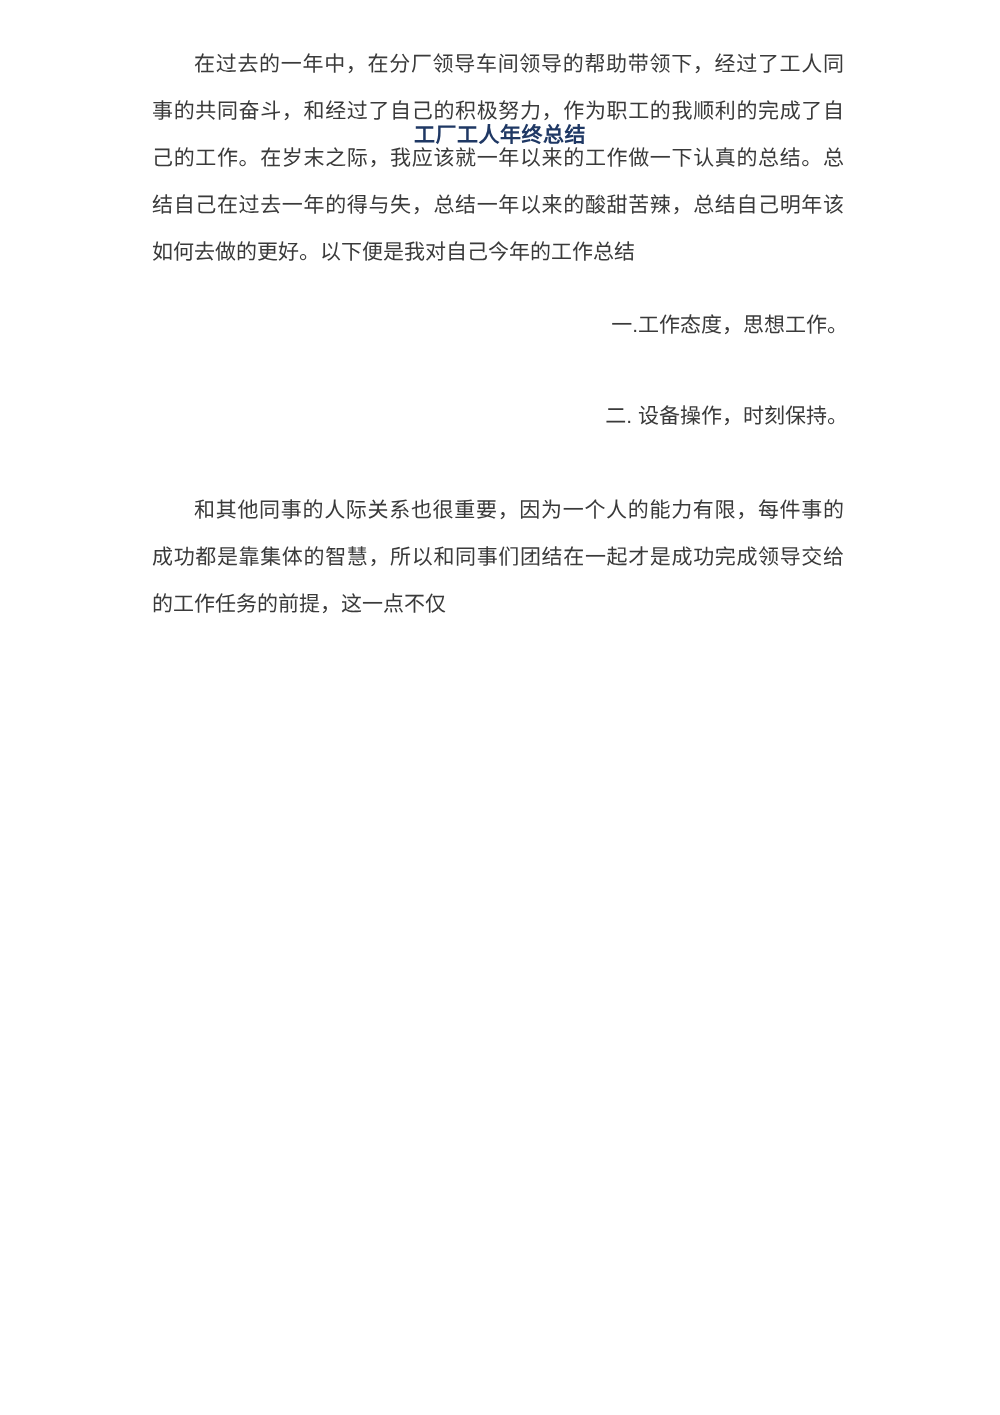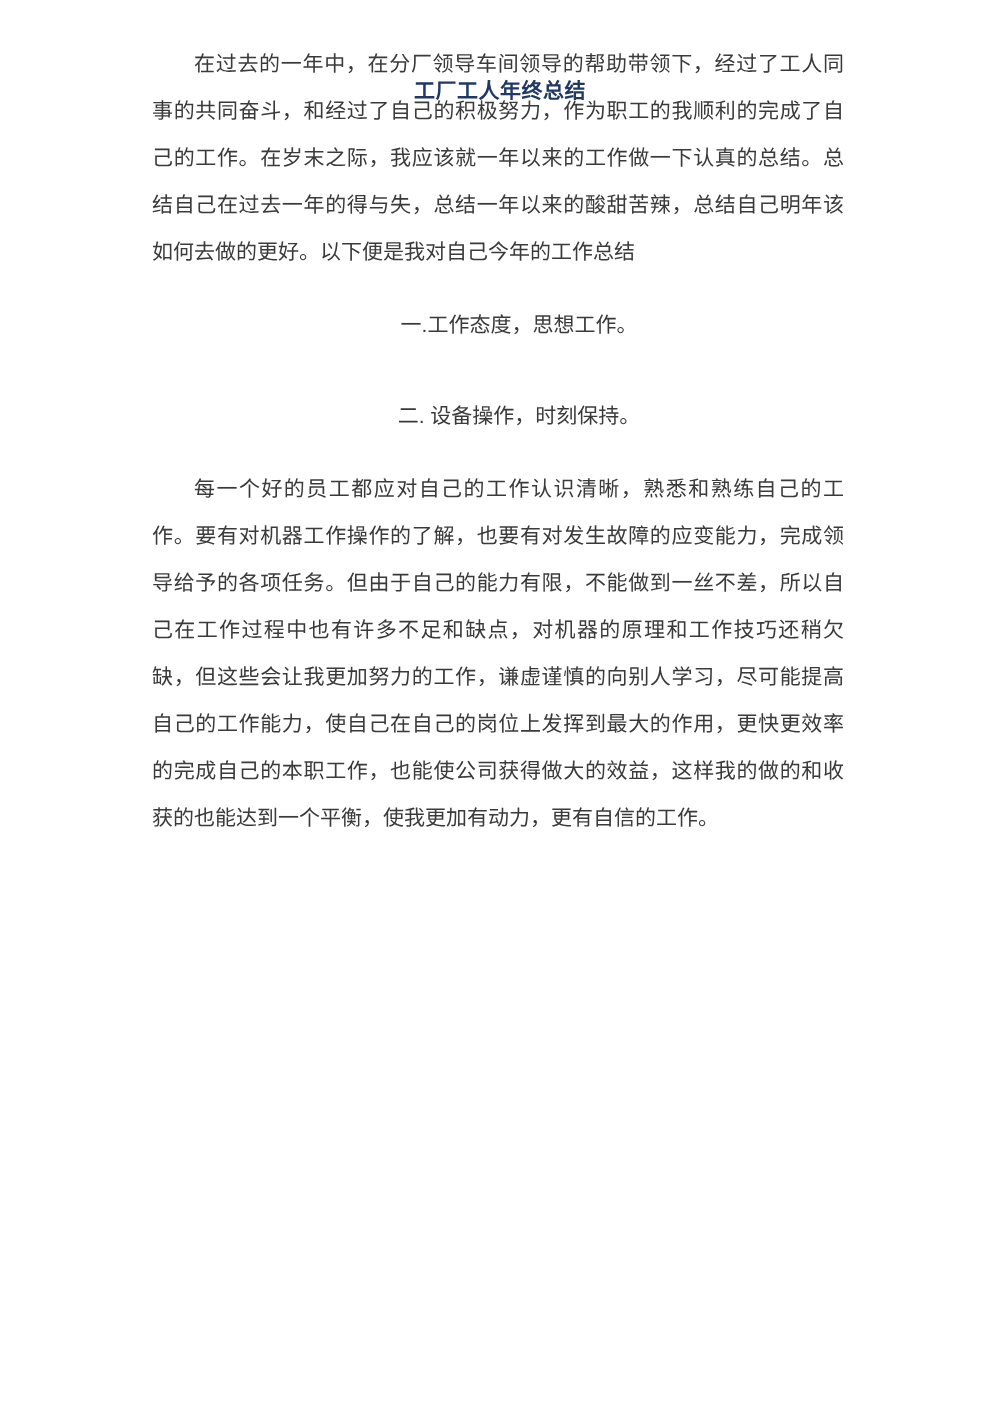--- a/index.html
+++ b/index.html
@@ -31,21 +31,21 @@
   }
 
   .doc-title {
     font-size: 21px;
     font-weight: bold;
     color: #1f3864;
     text-align: center;
     letter-spacing: 0.5px;
     line-height: 1.4;
     margin: 0;
-    padding-top: 76px;
+    padding-top: 120px;
     padding-bottom: 0;
     white-space: nowrap;
   }
 
   .para {
     font-size: 21px;
     color: #3a3a3a;
     line-height: 47px;
     text-align: justify;
     text-justify: inter-ideograph;
@@ -62,21 +62,21 @@
   .gap-heading-before { height: 22px; }
   .gap-heading-after { height: 22px; }
 
   .heading {
     font-size: 21px;
     color: #3a3a3a;
     line-height: 47px;
     text-indent: 2em;
     margin: 0;
     padding: 0;
-    text-align: center;
+    text-align: right;
   }
 
   .spacer { width: 100%; }
 </style>
 </head>
 <body>
 
 <div id="page">
 
   <h1 class="doc-title">工厂工人年终总结</h1>
@@ -92,19 +92,19 @@
 
     <div class="spacer gap-heading-after"></div>
 
 
     <div class="spacer gap-heading-before"></div>
 
     <p class="heading">二. 设备操作，时刻保持。</p>
 
     <div class="spacer gap-heading-after"></div>
 
-    <p class="para">每一个好的员工都应对自己的工作认识清晰，熟悉和熟练自己的工作。要有对机器工作操作的了解，也要有对发生故障的应变能力，完成领导给予的各项任务。但由于自己的能力有限，不能做到一丝不差，所以自己在工作过程中也有许多不足和缺点，对机器的原理和工作技巧还稍欠缺，但这些会让我更加努力的工作，谦虚谨慎的向别人学习，尽可能提高自己的工作能力，使自己在自己的岗位上发挥到最大的作用，更快更效率的完成自己的本职工作，也能使公司获得做大的效益，这样我的做的和收获的也能达到一个平衡，使我更加有动力，更有自信的工作。</p>
 
     <div class="spacer gap-para"></div>
 
+    <p class="para">和其他同事的人际关系也很重要，因为一个人的能力有限，每件事的成功都是靠集体的智慧，所以和同事们团结在一起才是成功完成领导交给的工作任务的前提，这一点不仅</p>
   </div>
 
 </div>
 
 </body></html>

